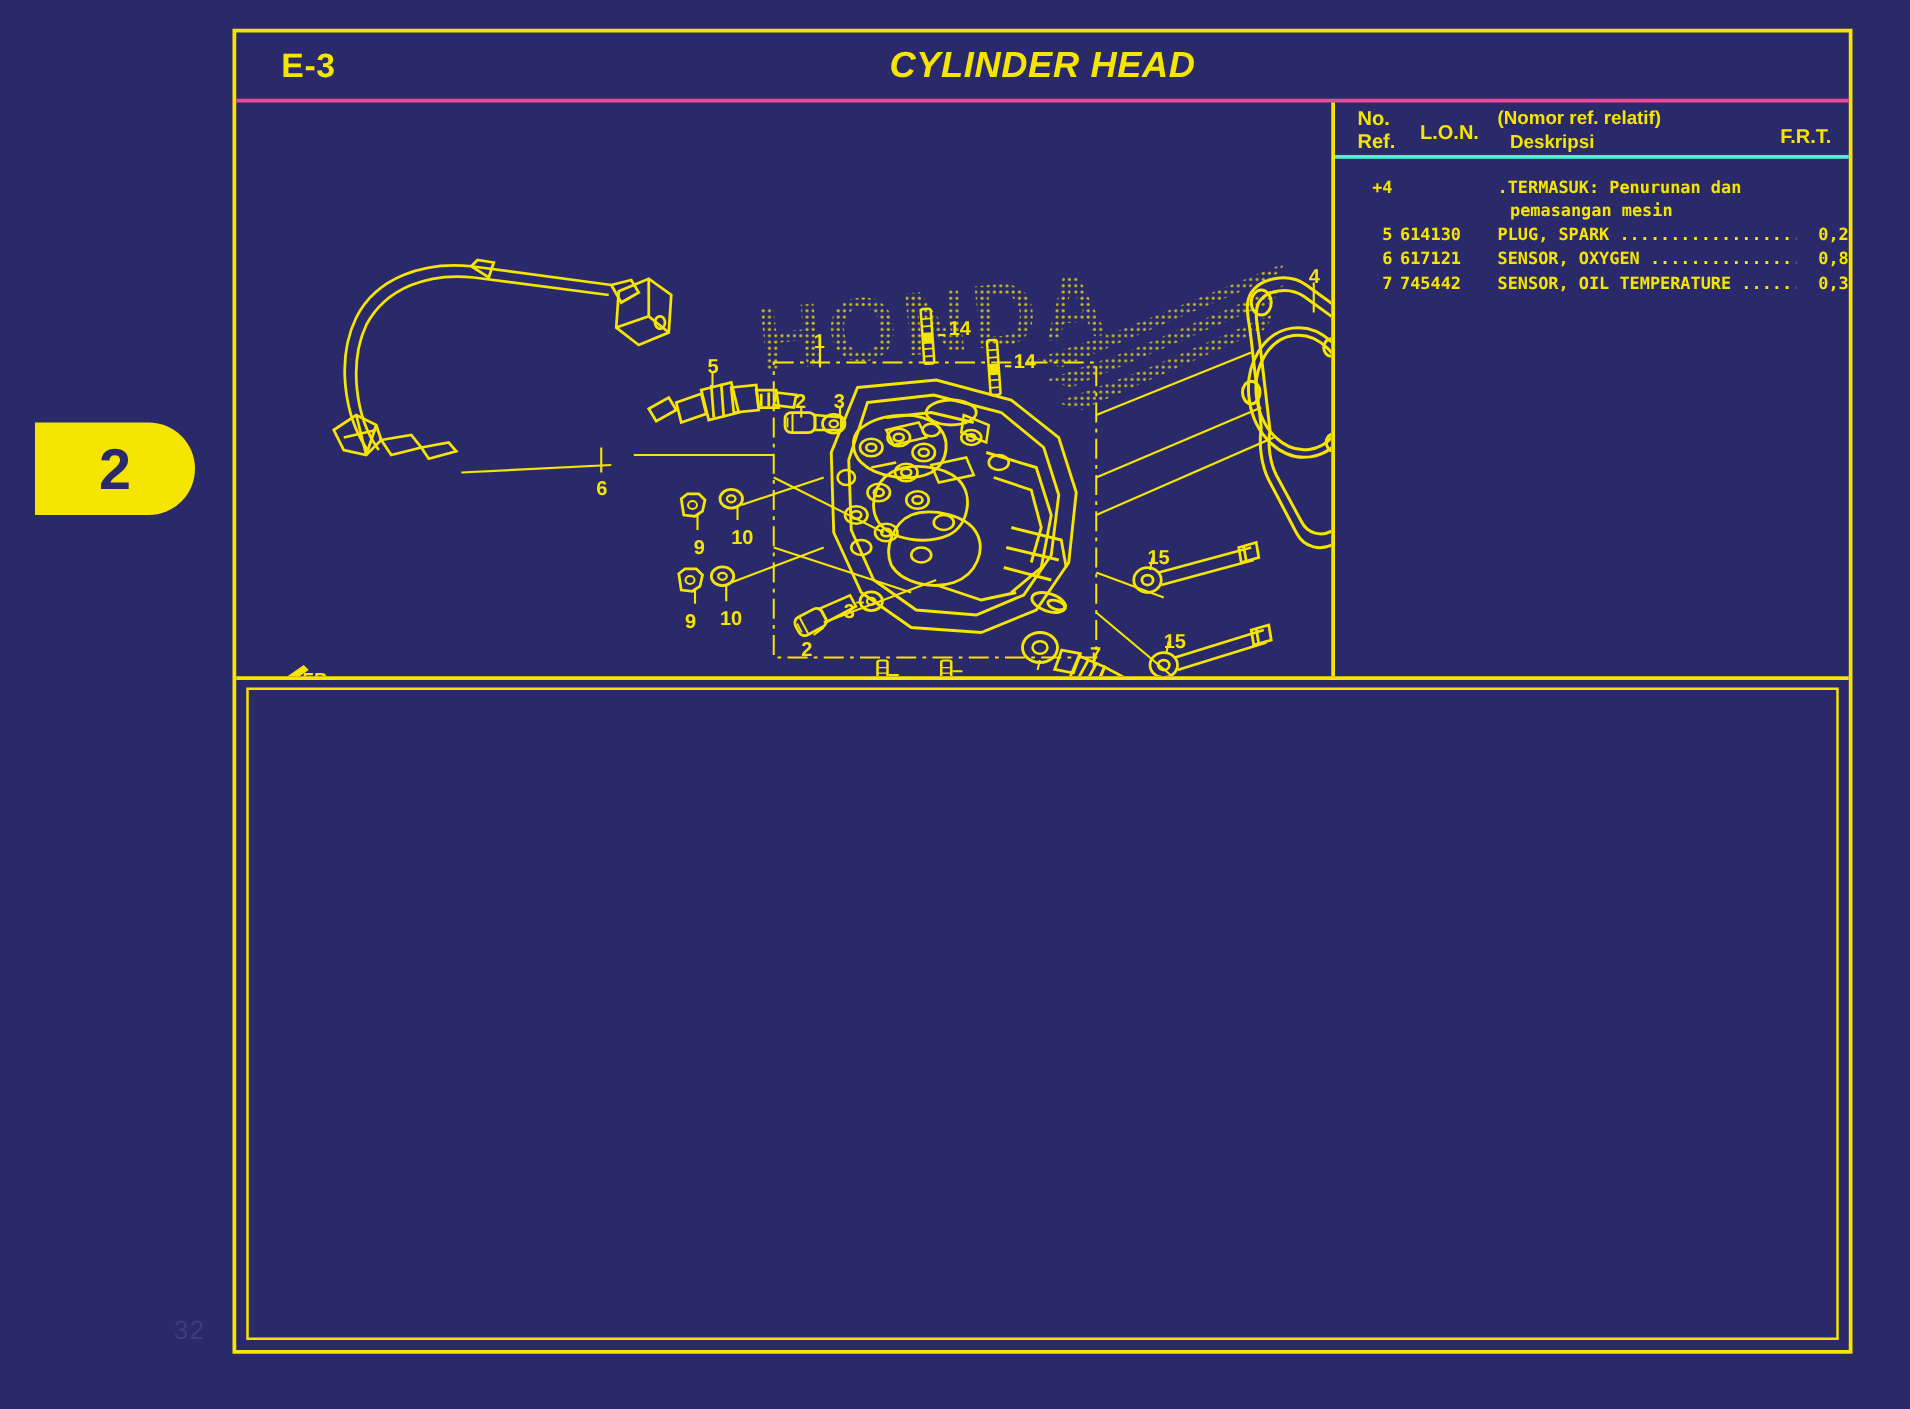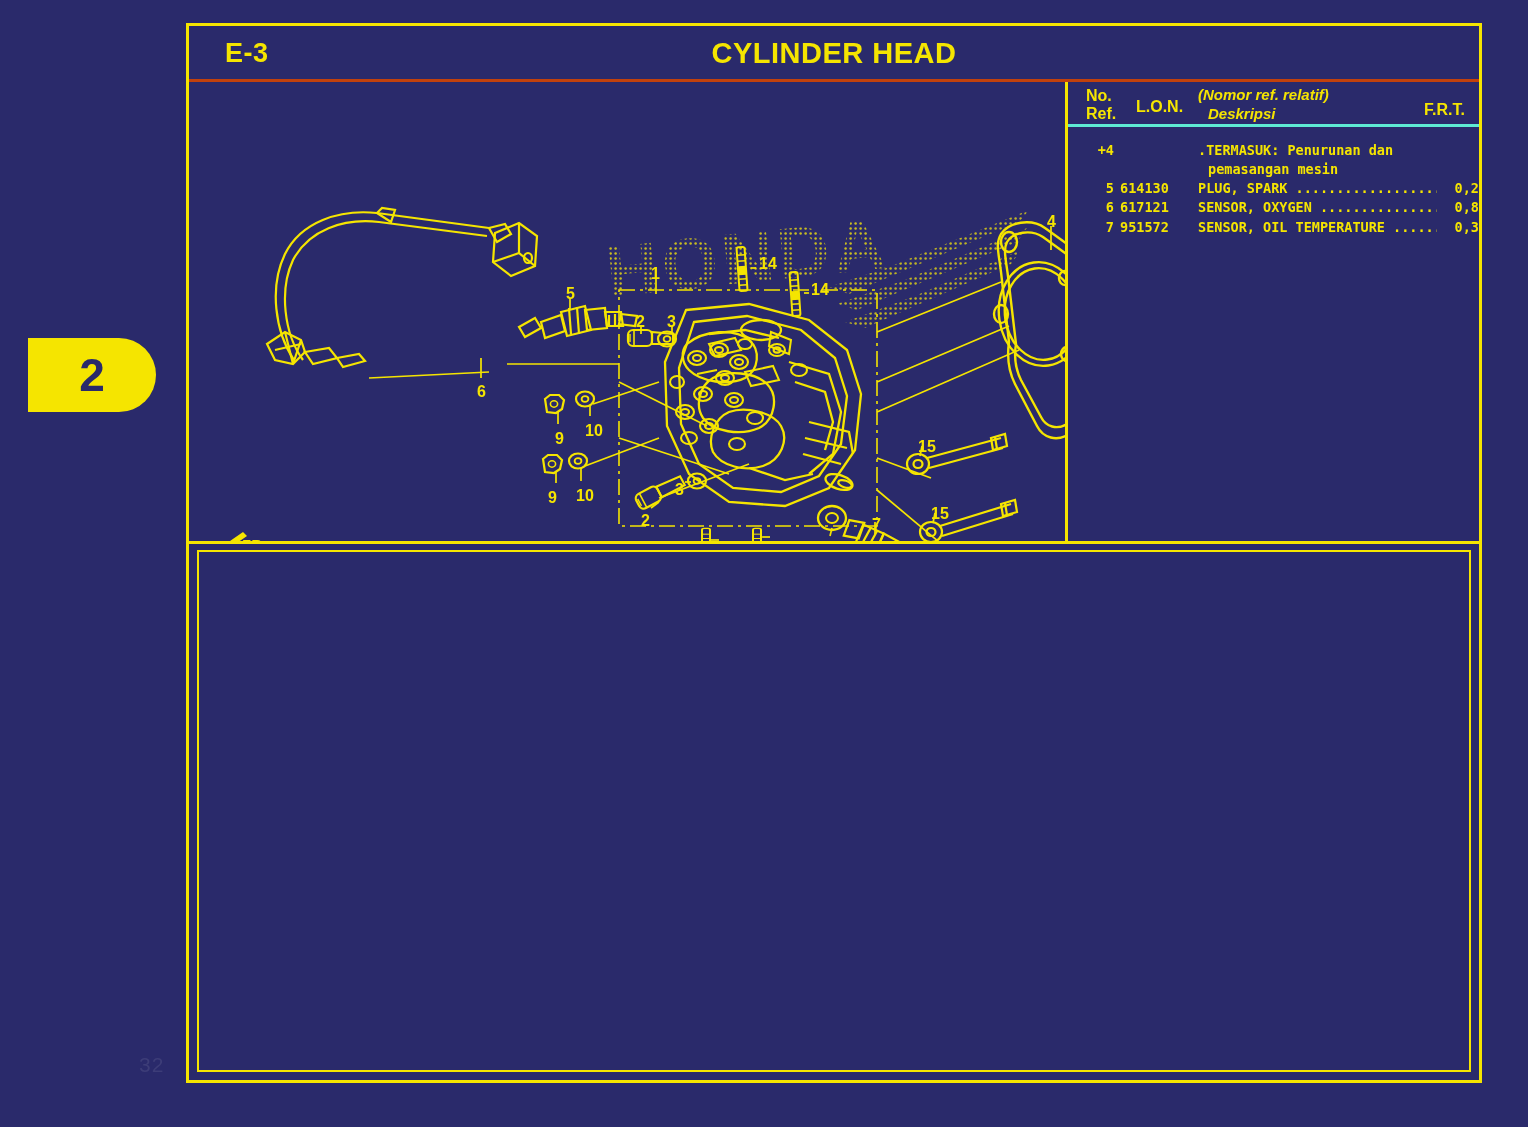--- a/index.html
+++ b/index.html
@@ -31,30 +31,31 @@
 
   
   #sheet{
     position:absolute;left:186px;top:23px;width:1296px;height:1060px;
     border:3px solid #f5e500;box-sizing:border-box;
   }
 
   
   #title-bar{
     position:absolute;left:0;top:0;right:0;height:56px;
-    border-bottom:3px solid #c2410c;box-sizing:border-box;
+    border-bottom:3px solid #ec4899;box-sizing:border-box;
   }
   #sheet-code{
     position:absolute;left:36px;top:50%;transform:translateY(-50%);
     color:#f5e500;font-size:27px;font-weight:bold;letter-spacing:0.5px;
   }
   #sheet-title{
     position:absolute;left:0;right:0;top:50%;transform:translateY(-50%);
     text-align:center;color:#f5e500;font-size:29px;font-weight:bold;
     letter-spacing:0.5px;
+    font-style:italic;
   }
 
   
   #upper-row{
     position:absolute;left:0;top:56px;right:0;height:459px;
     display:flex;
   }
   #figure-panel{
     position:relative;width:879px;height:100%;
     border-right:3px solid #f5e500;box-sizing:border-box;overflow:hidden;
@@ -75,21 +76,21 @@
 
   
   #parts-table{position:absolute;inset:0;}
   #pt-head{
     position:relative;height:45px;border-bottom:3px solid #5eead4;
     box-sizing:border-box;
   }
   .pt-h{position:absolute;color:#f5e500;font-weight:bold;}
   .pt-h.no-ref{left:18px;top:5px;font-size:16px;line-height:1.15;}
   .pt-h.lon{left:68px;top:16px;font-size:16px;}
-  .pt-h.desc{left:130px;top:4px;font-size:15px;line-height:1.25;text-align:left;font-style:italic;}
+  .pt-h.desc{left:130px;top:4px;font-size:15px;line-height:1.25;text-align:left;}
   .pt-h.desc .sub{display:block;text-align:left;padding-left:10px;}
   .pt-h.frt{right:14px;top:19px;font-size:16px;}
 
   #pt-body{
     position:absolute;left:0;right:0;top:45px;bottom:0;
     padding:14px 0 0 0;
     font-family:"DejaVu Sans Mono", monospace;
   }
   .pt-row{
     display:flex;color:#f5e500;font-size:13.5px;font-weight:bold;
@@ -463,21 +464,21 @@
               <span>(Nomor ref. relatif)</span>
               <span class="sub">Deskripsi</span>
             </div>
             <div class="pt-h frt">F.R.T.</div>
           </div>
           <div id="pt-body">
               <div class="pt-row"><div class="c-ref">+4</div><div class="c-lon"></div><div class="c-desc">.TERMASUK: Penurunan dan</div><div class="c-frt"></div></div>
               <div class="pt-row cont"><div class="c-ref"></div><div class="c-lon"></div><div class="c-desc">pemasangan mesin</div><div class="c-frt"></div></div>
               <div class="pt-row"><div class="c-ref">5</div><div class="c-lon">614130</div><div class="c-desc">PLUG, SPARK ......................</div><div class="c-frt">0,2</div></div>
               <div class="pt-row"><div class="c-ref">6</div><div class="c-lon">617121</div><div class="c-desc">SENSOR, OXYGEN ...................</div><div class="c-frt">0,8</div></div>
-              <div class="pt-row"><div class="c-ref">7</div><div class="c-lon">951572</div><div class="c-desc">SENSOR, OIL TEMPERATURE ..........</div><div class="c-frt">0,3</div></div>
+              <div class="pt-row"><div class="c-ref">7</div><div class="c-lon">745442</div><div class="c-desc">SENSOR, OIL TEMPERATURE ..........</div><div class="c-frt">0,3</div></div>
             </div>
         </div>
       </div>
     </div>
 
     <div id="lower-panel">
       <div id="lower-inner"></div>
     </div>
   </div>
 </div>

